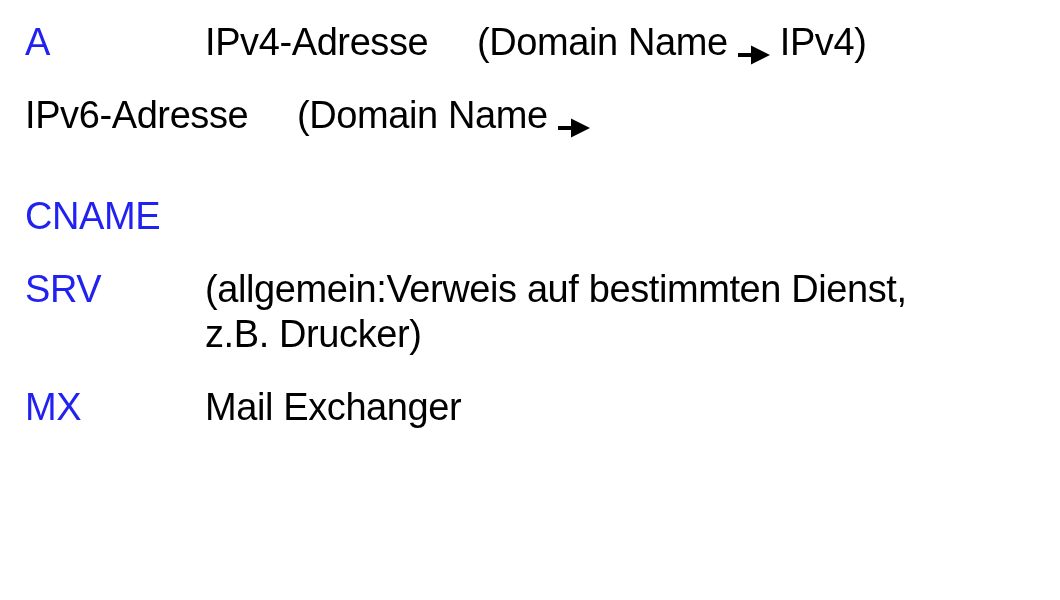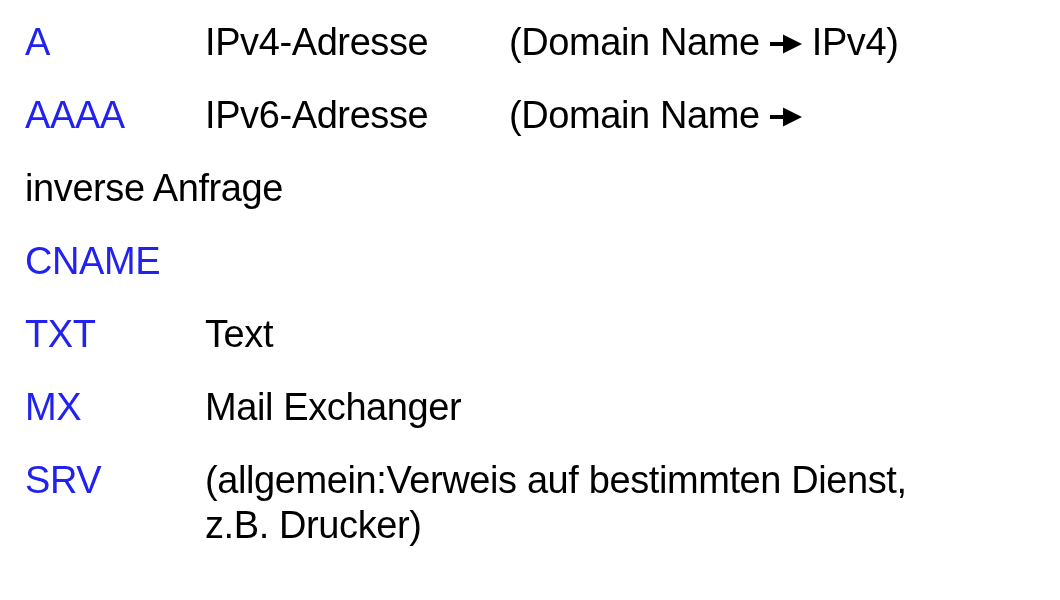--- a/index.html
+++ b/index.html
@@ -26,27 +26,26 @@
   .rtype {
     flex: 0 0 180px;
     color: var(--record-color, #2222f0);
     white-space: nowrap;
   }
   .rbody { flex: 1 1 auto; min-width: 0; }
   .line {
     display: flex;
     align-items: baseline;
     white-space: nowrap;
-    gap: 32px;
   }
   .desc { flex: 0 0 auto; }
   .desc.with-note { min-width: 272px; }
   .note {
     display: inline-flex;
-    align-items: center;
+    align-items: flex-end;
     gap: 9px;
   }
   .arrow-icon { display: inline-flex; }
   .arrow-icon svg { display: block; position: relative; top: 1px; }
   .arrow-icon svg .shape { fill: #000000; }
 </style>
 </head>
 <body>
 
 <div class="slide">
@@ -63,67 +62,57 @@
                   <rect class="shape" x="1" y="9" width="16" height="4"></rect>
                   <polygon class="shape" points="14,1.5 33,11 14,20.5"></polygon>
                 </svg>
               </span>
               <span>IPv4)</span>
             </span>
           </div>
         </div>
       </div>
       <div class="row">
-        <span class="rtype">AAAA</span>
         <div class="rbody">
           <div class="line">
             <span class="desc with-note">IPv6-Adresse</span>
             <span class="note">
               <span>(Domain Name</span>
               <span class="arrow-icon">
                 <svg width="34" height="22" viewBox="0 0 34 22" aria-hidden="true">
                   <rect class="shape" x="1" y="9" width="16" height="4"></rect>
                   <polygon class="shape" points="14,1.5 33,11 14,20.5"></polygon>
                 </svg>
               </span>
             </span>
           </div>
         </div>
       </div>
       <div class="row">
         <div class="rbody">
           <div class="line">
-            <span class="desc with-note">inverse Anfrage</span>
           </div>
         </div>
       </div>
       <div class="row">
         <span class="rtype">CNAME</span>
-      </div>
-      <div class="row">
-        <span class="rtype">TXT</span>
-        <div class="rbody">
-          <div class="line">
-            <span class="desc">Text</span>
-          </div>
-        </div>
-      </div>
-      <div class="row">
-        <span class="rtype">MX</span>
-        <div class="rbody">
-          <div class="line">
-            <span class="desc">Mail Exchanger</span>
-          </div>
-        </div>
       </div>
       <div class="row">
         <span class="rtype">SRV</span>
         <div class="rbody">
           <div class="line">
             <span class="desc">(allgemein:Verweis auf bestimmten Dienst,</span>
           </div>
           <div class="line">
             <span class="desc">z.B. Drucker)</span>
           </div>
         </div>
       </div>
+      <div class="row">
+        <span class="rtype">MX</span>
+        <div class="rbody">
+          <div class="line">
+            <span class="desc">Mail Exchanger</span>
+          </div>
+        </div>
+      </div>
     </div>
 </div>
 
 </body></html>

